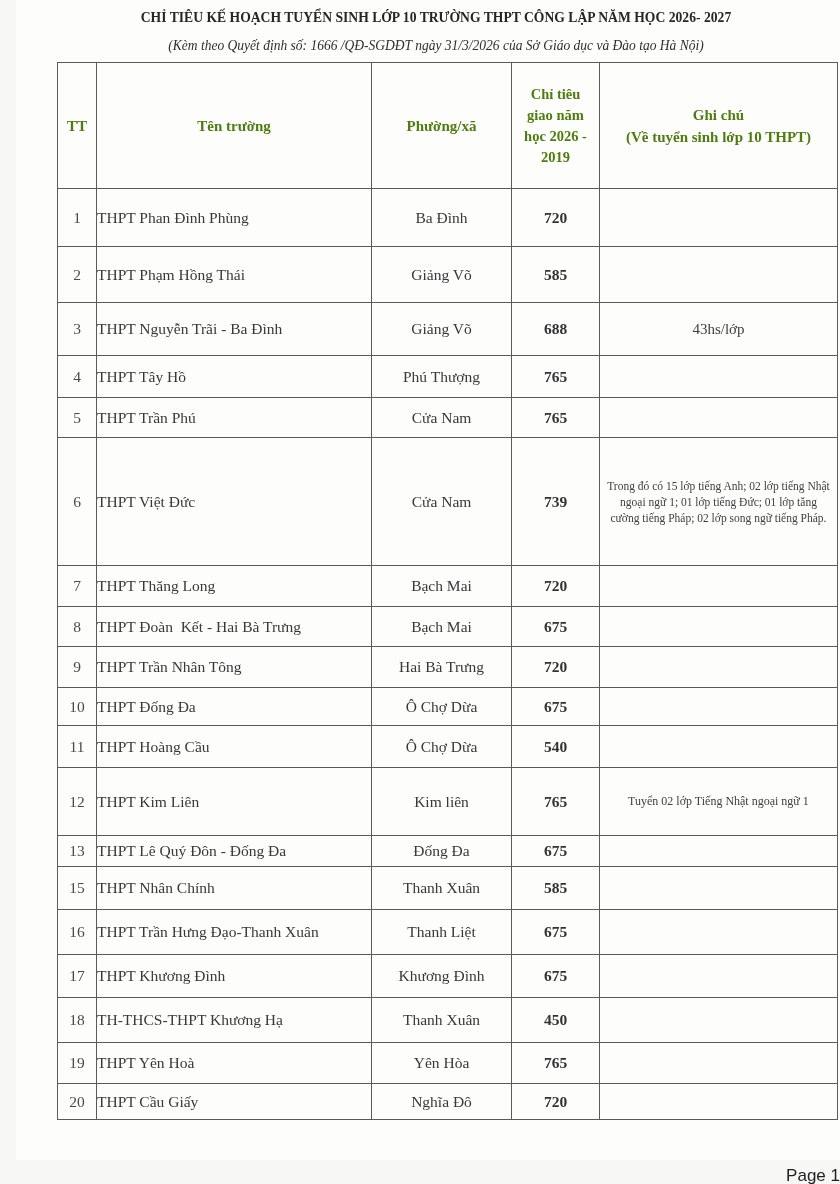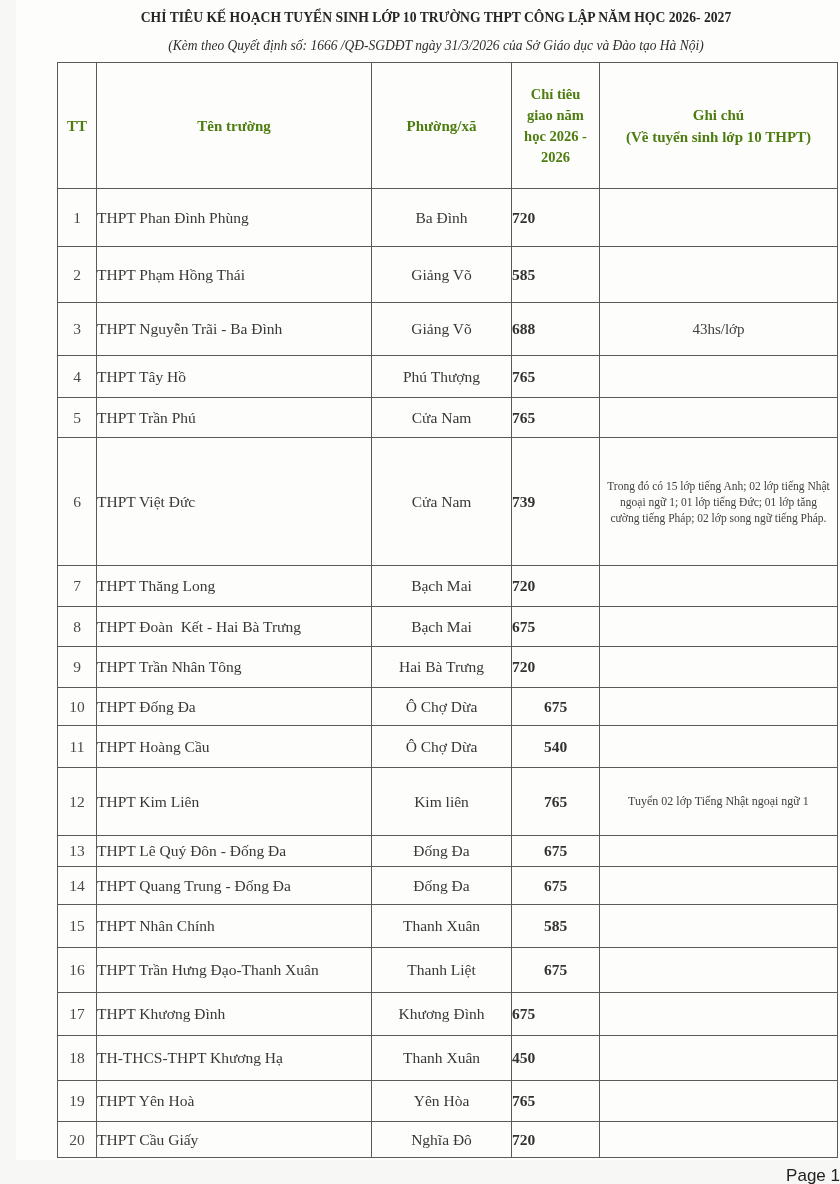--- a/index.html
+++ b/index.html
@@ -39,21 +39,21 @@
     overflow: hidden;
   }
   th {
     font-weight: bold; font-size: 15px; text-align: center; vertical-align: middle;
     line-height: 22px; color: #4d7c0f;
   }
   th.quota-h { font-size: 14.5px; line-height: 21px; }
   td.tt { text-align: center; color: #4a4a4a; }
   td.name { text-align: left; padding-left: 3px; white-space: nowrap; color: #383838; }
   td.ward { text-align: center; white-space: nowrap; color: #383838; }
-  td.num { text-align: left; padding-right: 4px; font-weight: bold; color: #333; }
+  td.num { text-align: center; padding-right: 4px; font-weight: bold; color: #333; }
   td.num.center { text-align: center; padding-right: 0; }
   td.note { text-align: center; color: #404040; font-size: 15px; }
   td.note.small { font-size: 11.5px; line-height: 16px; padding: 0 6px; }
   .footer {
     position: absolute; left: 0; top: 1166px; width: 840px; text-align: right;
     font-family: "Liberation Sans", "DejaVu Sans", sans-serif;
     font-size: 17px; color: #222;
   }
 </style>
 </head>
@@ -73,21 +73,21 @@
     </colgroup>
     <thead>
       <tr style="height:126px">
         <th>TT</th>
         <th>Tên trường</th>
         <th>Phường/xã</th>
         <th class="quota-h">
           <div>Chỉ tiêu</div>
           <div>giao năm</div>
           <div>học 2026 -</div>
-          <div>2026</div>
+          <div>2019</div>
         </th>
         <th>
           <div>Ghi chú</div>
           <div>(Về tuyển sinh lớp 10 THPT)</div>
         </th>
       </tr>
     </thead>
     <tbody>
       <tr style="height:58px">
         <td class="tt">1</td>
@@ -173,27 +173,20 @@
         <td class="num center">765</td>
         <td class="note" style="font-size:12px">Tuyển 02 lớp Tiếng Nhật ngoại ngữ 1</td>
       </tr>
       <tr style="height:31px">
         <td class="tt">13</td>
         <td class="name">THPT Lê Quý Đôn - Đống Đa</td>
         <td class="ward">Đống Đa</td>
         <td class="num center">675</td>
         <td class="note"></td>
       </tr>
-      <tr style="height:38px">
-        <td class="tt">14</td>
-        <td class="name">THPT Quang Trung - Đống Đa</td>
-        <td class="ward">Đống Đa</td>
-        <td class="num center">675</td>
-        <td class="note"></td>
-      </tr>
       <tr style="height:43px">
         <td class="tt">15</td>
         <td class="name">THPT Nhân Chính</td>
         <td class="ward">Thanh Xuân</td>
         <td class="num center">585</td>
         <td class="note"></td>
       </tr>
       <tr style="height:45px">
         <td class="tt">16</td>
         <td class="name">THPT Trần Hưng Đạo-Thanh Xuân</td>

